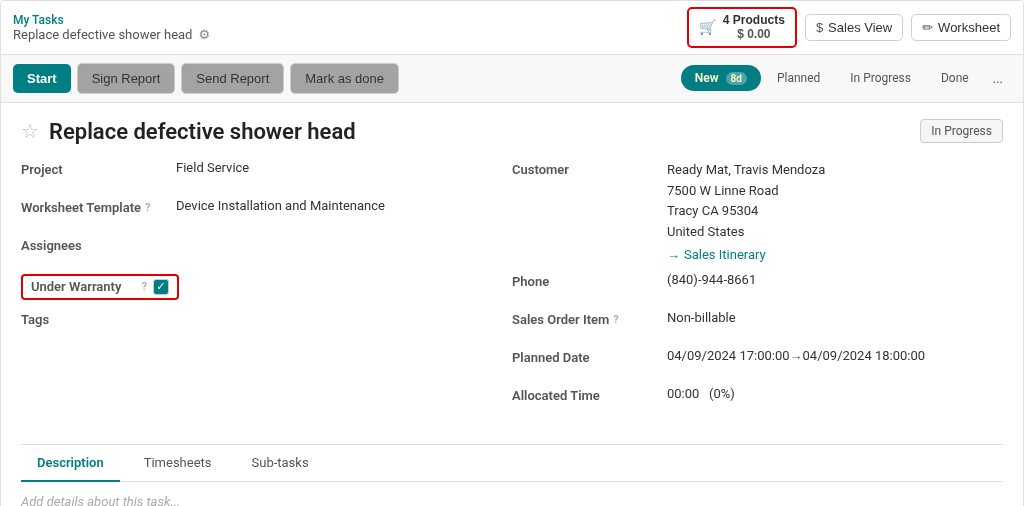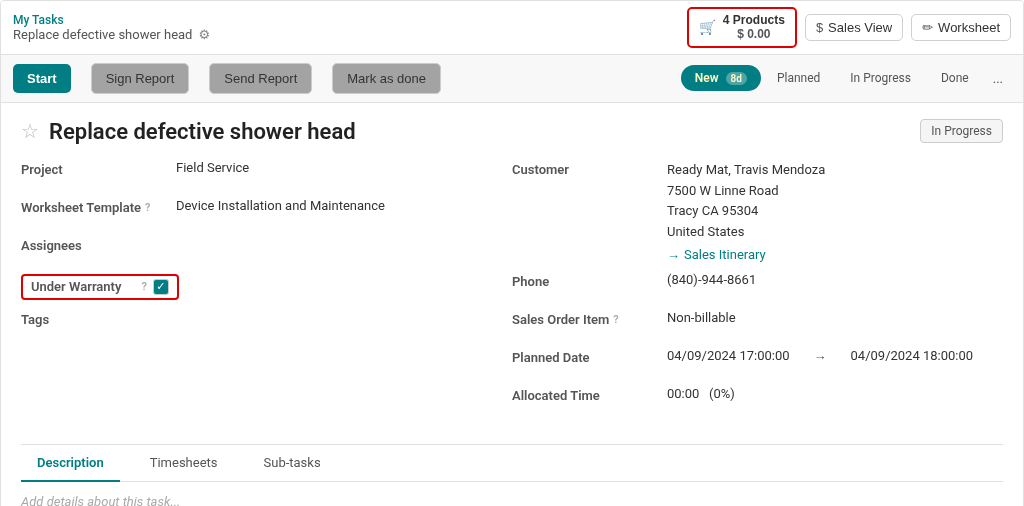--- a/index.html
+++ b/index.html
@@ -29,21 +29,21 @@
       border: 1px solid #d0d0d0; border-radius: 5px; padding: 5px 10px;
       background: #fff; cursor: pointer; color: #333; font-size: 13px;
     }
     .top-action-btn .btn-icon { color: #555; }
 
     
     .action-bar {
       display: flex; align-items: center; justify-content: space-between;
       padding: 8px 12px; background: #f8f8f8; border-bottom: 1px solid #e0e0e0;
     }
-    .action-bar-left { display: flex; align-items: center; gap: 20px; border-radius: 6px; }
+    .action-bar-left { display: flex; align-items: center; gap: 6px; border-radius: 6px; }
     .btn-start {
       background: #017e84; color: #fff; border: none; border-radius: 5px;
       padding: 7px 14px; font-size: 13px; font-weight: 600; cursor: pointer;
     }
     .btn-secondary {
       background: #a3a3a3; color: #333; border: 1px solid #ccc; border-radius: 5px;
       padding: 7px 14px; font-size: 13px; cursor: pointer;
     }
 
     
@@ -96,26 +96,26 @@
       width: 16px; height: 16px; border: 1px solid #ccc; border-radius: 3px;
       background: #017e84; display: flex; align-items: center; justify-content: center;
       color: white; font-size: 11px;
     }
 
     
     .address-block { line-height: 1.6; color: #333; font-size: 13px; }
     .view-itinerary { display: flex; align-items: center; gap: 4px; color: #017e84; cursor: pointer; margin-top: 4px; font-size: 13px; }
 
     
-    .planned-date-row { display: flex; align-items: center; gap: 24px; }
+    .planned-date-row { display: flex; align-items: center; gap: 0; }
     .date-arrow { color: #555; }
 
     
     .tabs-container { border-top: 1px solid #e0e0e0; margin-top: 4px; }
-    .tabs-row { display: flex; gap: 14px; border-bottom: 1px solid #e0e0e0; }
+    .tabs-row { display: flex; gap: 8px; border-bottom: 1px solid #e0e0e0; }
     .tab-item {
       padding: 10px 16px; font-size: 13px; cursor: pointer; color: #555;
       border-bottom: 2px solid transparent; margin-bottom: -1px;
     }
     .tab-item.active { color: #017e84; border-bottom-color: #017e84; font-weight: 600; }
     .tab-content { padding: 12px 0; color: #aaa; font-size: 13px; font-style: italic; }
 
     
     .page-wrapper { border: 1px solid #e0e0e0; border-radius: 4px; margin: 0; overflow: hidden; }
   </style>

